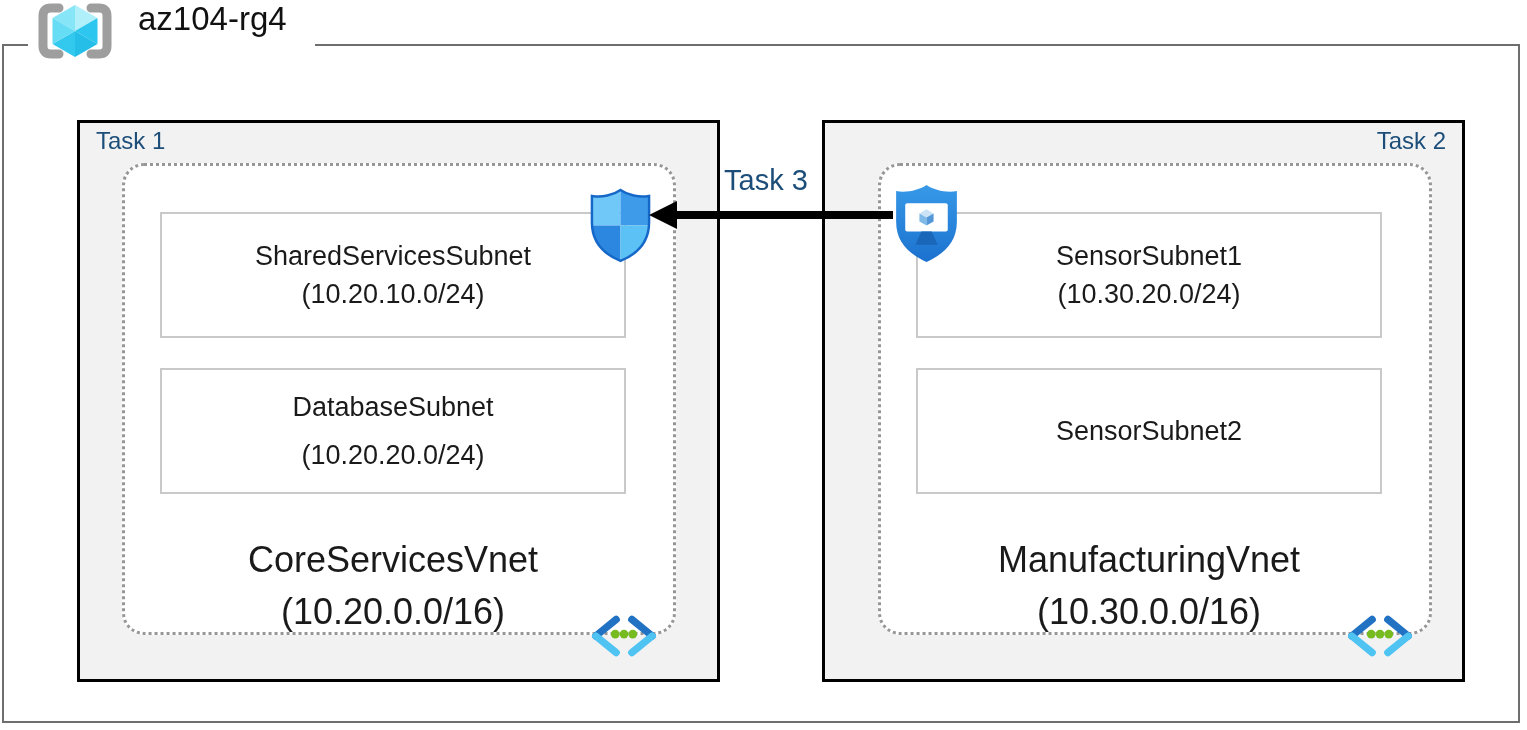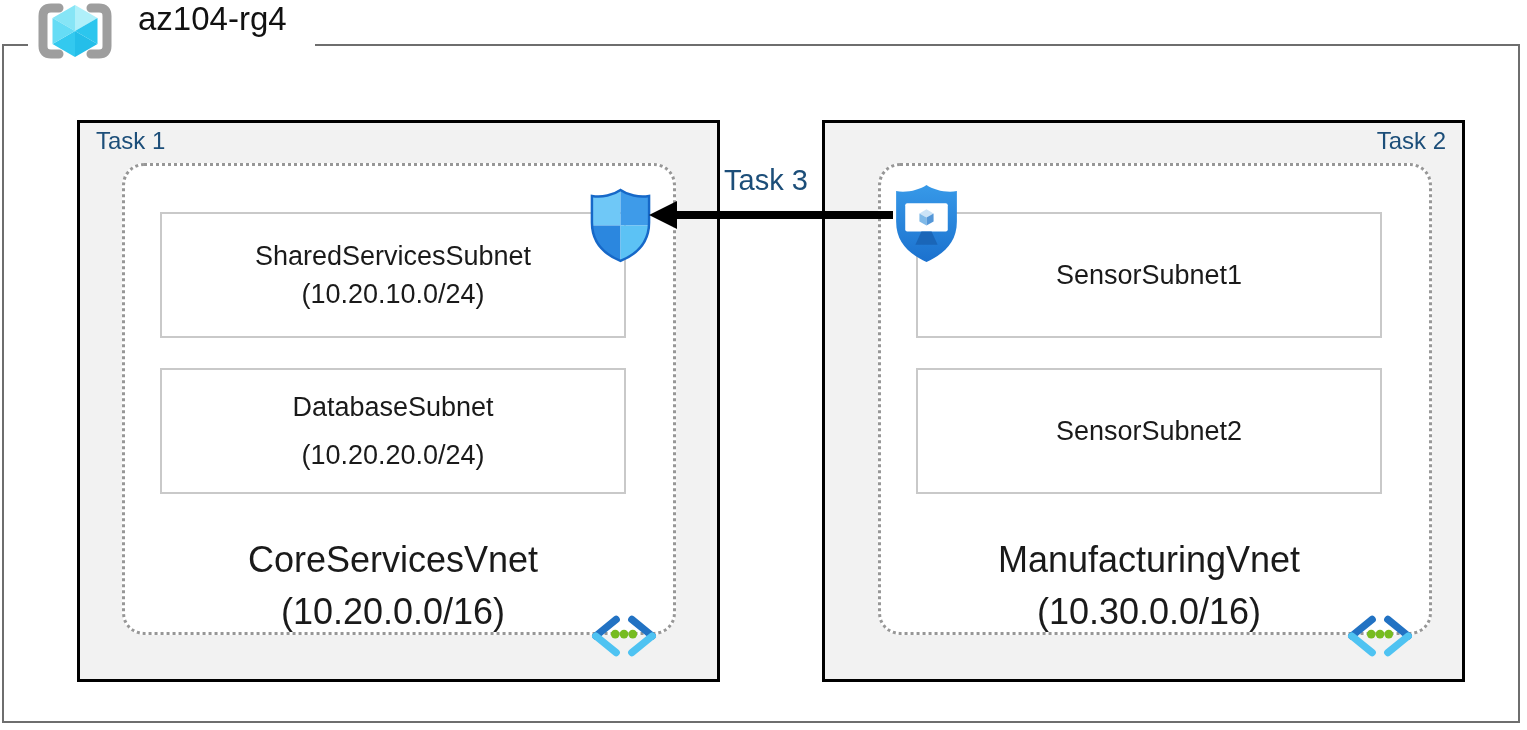--- a/index.html
+++ b/index.html
@@ -124,20 +124,21 @@
     </div>
   </div>
 
   <div class="task-box t2">
     <div class="task-label">Task 2</div>
 
     <div class="vnet-box">
 
       <div class="subnet-box s1">
         <div>SensorSubnet1</div>
+        <div>(10.30.20.0/24)</div>
       </div>
 
       <div class="subnet-box s2">
         <div>SensorSubnet2</div>
       </div>
 
       <div class="vnet-label">
         <div>ManufacturingVnet</div>
         <div>(10.30.0.0/16)</div>
       </div>

